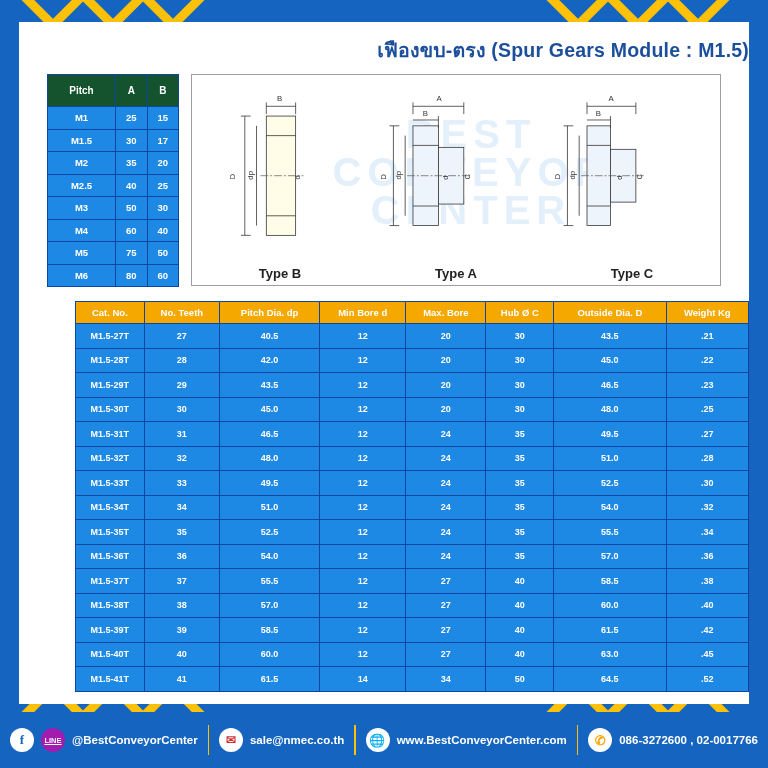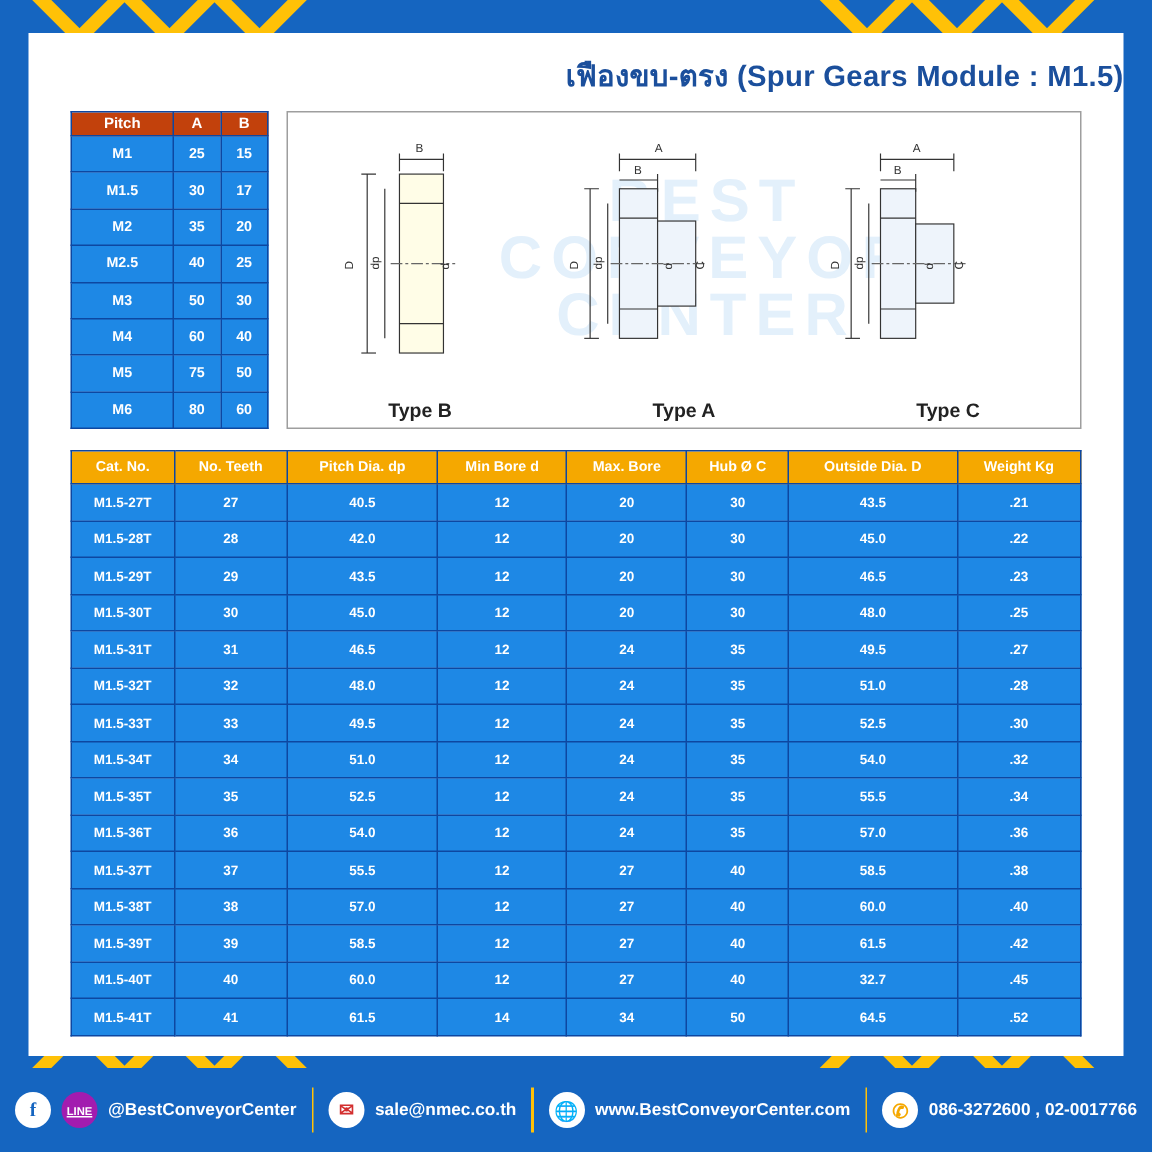--- a/index.html
+++ b/index.html
@@ -71,24 +71,24 @@
     display: flex;
     padding: 8px 28px 0 28px;
     gap: 12px;
   }
   table { border-collapse: collapse; }
   .pitch-table {
     width: 132px;
     font-size: 9.5px;
   }
   .pitch-table th {
-    background: #c2410c;
+    background: #14532d;
     color: #ffffff;
     border: 1px solid #0d47a1;
-    height: 16px;
+    height: 32px;
     font-size: 10px;
     font-weight: bold;
   }
   .pitch-table td {
     background: #1e88e5;
     color: #ffffff;
     border: 1px solid #0d47a1;
     height: 22.5px;
     text-align: center;
     font-size: 9.5px;
@@ -129,20 +129,21 @@
     font-size: 13px;
     font-weight: bold;
     color: #222;
   }
   .gear-svg { position: absolute; inset: 0; }
   
   .main-wrap { padding: 14px 28px 0 28px; }
   .main-table {
     width: 100%;
     font-size: 9.5px;
+    margin-left: 28px;
   }
   .main-table th {
     background: #f5a800;
     color: #ffffff;
     border: 1px solid #0d47a1;
     height: 22px;
     font-size: 9.5px;
     font-weight: bold;
     white-space: nowrap;
   }
@@ -495,21 +496,21 @@
               <td>61.5</td>
               <td>.42</td>
             </tr>
             <tr>
               <td>M1.5-40T</td>
               <td>40</td>
               <td>60.0</td>
               <td>12</td>
               <td>27</td>
               <td>40</td>
-              <td>32.7</td>
+              <td>63.0</td>
               <td>.45</td>
             </tr>
             <tr>
               <td>M1.5-41T</td>
               <td>41</td>
               <td>61.5</td>
               <td>14</td>
               <td>34</td>
               <td>50</td>
               <td>64.5</td>

